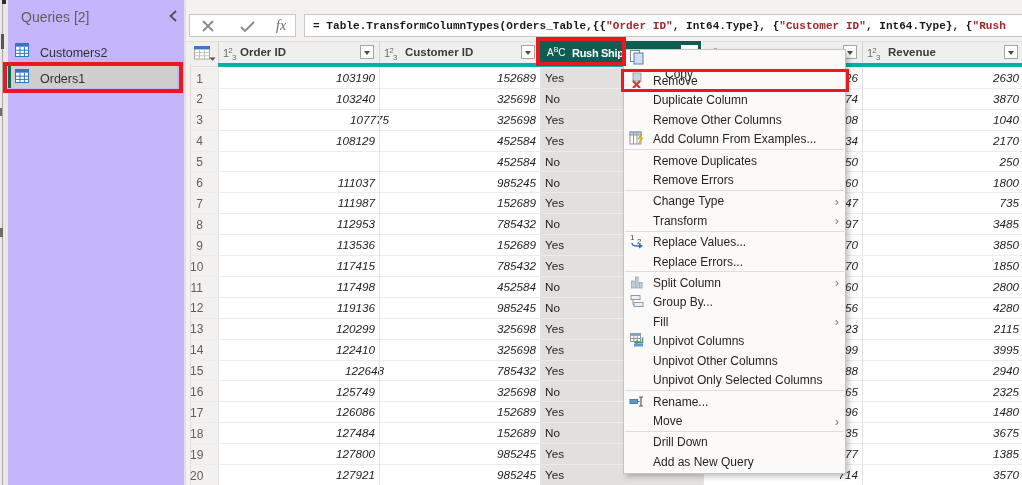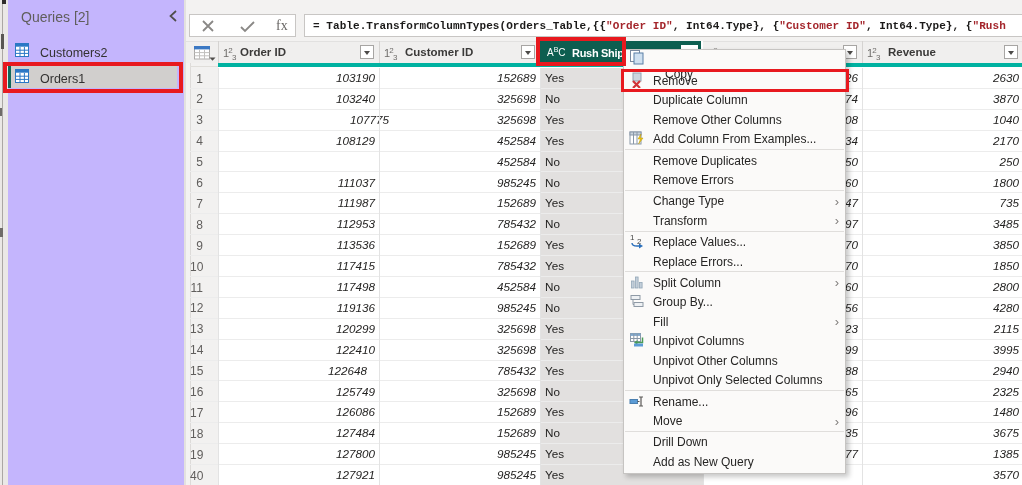--- a/index.html
+++ b/index.html
@@ -115,21 +115,21 @@
 </div>
 <div class="abs" id="sidesep"></div>
 
 <div class="fbox" id="fbtns">
   <svg width="14" height="14" viewBox="0 0 14 14" style="position:absolute;left:11px;top:4px">
       <path d="M2 2 L12 12 M12 2 L2 12" stroke="#8a8886" stroke-width="1.8"></path>
     </svg>
   <svg width="15" height="12" viewBox="0 0 15 12" style="position:absolute;left:50px;top:6px">
       <path d="M1 6 L5 10 L14 1" stroke="#8a8886" stroke-width="1.8" fill="none"></path>
     </svg>
-  <span style="position:absolute;left:86px;top:3px;font-family:'Liberation Serif',serif;font-size:14px;color:#6a6866">fx</span>
+  <span style="position:absolute;left:86px;top:3px;font-family:'Liberation Serif',serif;font-style:italic;font-size:14px;color:#6a6866">fx</span>
 </div>
 <div class="fbox" id="fformula">
   <div id="ftext">= Table.TransformColumnTypes(Orders_Table,{{<span class="fstr">"Order ID"</span>, Int64.Type}, {<span class="fstr">"Customer ID"</span>, Int64.Type}, {<span class="fstr">"Rush</span></div>
 </div>
 
 <div class="abs" id="hdr"></div>
 <div class="abs" id="rowsarea"></div>
 <div class="abs" style="left:190px;top:41px;width:28px;height:444px;background:#f2f1f0"></div>
 <div class="abs" style="left:189.5px;top:41px;width:1px;height:444px;background:#dddbd9"></div>
 <div class="abs" style="left:190px;top:61.5px;width:28px;height:1px;background:#e0deda"></div>
@@ -242,21 +242,21 @@
 <div class="row" style="top:339.7px">
 <div class="rn">14</div>
 <div class="cell num" style="left:28px;width:157px">122410</div>
 <div class="cell num" style="left:189px;width:157px">325698</div>
 <div class="cell txt" style="left:355px">Yes</div>
 <div class="cell num" style="left:513px;width:155px">5299</div>
 <div class="cell num" style="left:672px;width:157px">3995</div>
 </div>
 <div class="row" style="top:360.6px">
 <div class="rn">15</div>
-<div class="cell num" style="left:28px;width:149px">122648</div>
+<div class="cell num" style="left:28px;width:166px">122648</div>
 <div class="cell num" style="left:189px;width:157px">785432</div>
 <div class="cell txt" style="left:355px">Yes</div>
 <div class="cell num" style="left:513px;width:155px">5288</div>
 <div class="cell num" style="left:672px;width:157px">2940</div>
 </div>
 <div class="row" style="top:381.5px">
 <div class="rn">16</div>
 <div class="cell num" style="left:28px;width:157px">125749</div>
 <div class="cell num" style="left:189px;width:157px">325698</div>
 <div class="cell txt" style="left:355px">No</div>
@@ -281,24 +281,25 @@
 </div>
 <div class="row" style="top:444.2px">
 <div class="rn">19</div>
 <div class="cell num" style="left:28px;width:157px">127800</div>
 <div class="cell num" style="left:189px;width:157px">985245</div>
 <div class="cell txt" style="left:355px">Yes</div>
 <div class="cell num" style="left:513px;width:155px">5677</div>
 <div class="cell num" style="left:672px;width:157px">1385</div>
 </div>
 <div class="row" style="top:465.1px">
-<div class="rn">40</div>
+<div class="rn">20</div>
 <div class="cell num" style="left:28px;width:157px">127921</div>
 <div class="cell num" style="left:189px;width:157px">985245</div>
 <div class="cell txt" style="left:355px">Yes</div>
+<div class="cell num" style="left:513px;width:155px">714</div>
 <div class="cell num" style="left:672px;width:157px">3570</div>
 </div>
 
 <div class="vgrid" style="left:218px"></div>
 <div class="vgrid" style="left:379px"></div>
 <div class="vgrid" style="left:540px"></div>
 <div class="vgrid" style="left:703px"></div>
 <div class="vgrid" style="left:862px"></div>
 
 <div class="abs" id="cornercell">

